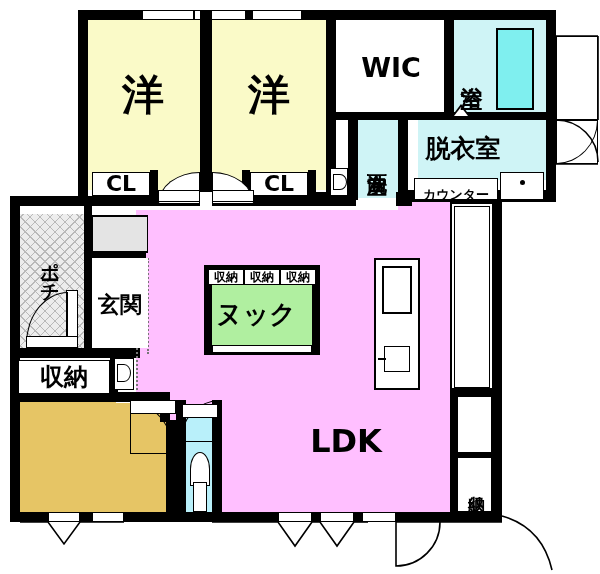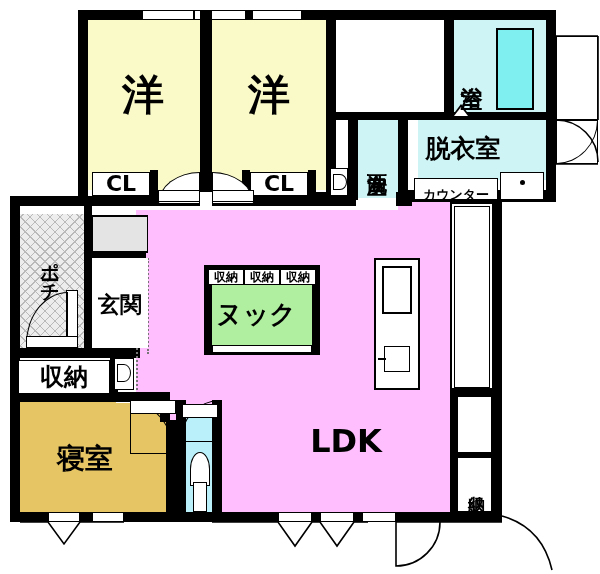--- a/index.html
+++ b/index.html
@@ -238,41 +238,41 @@
       <line x1="598" y1="36" x2="598" y2="120"></line>
       <path d="M556,120 A42,42 0 0,1 598,162"></path>
       <line x1="556" y1="164" x2="598" y2="164"></line>
     </g>
   </svg>
 
   <div class="label" style="left:86px;top:70px;width:114px;height:50px;font-size:42px;">洋</div>
 
   <div class="label" style="left:212px;top:70px;width:114px;height:50px;font-size:42px;">洋</div>
 
+  <div class="label" style="left:336px;top:50px;width:110px;height:34px;font-size:27px;">WIC</div>
 
   <div class="label vlabel" style="left:452px;top:30px;width:40px;height:78px;font-size:22px;line-height:1.05;">浴室</div>
 
   <div class="label vlabel" style="left:356px;top:120px;width:42px;height:78px;font-size:20px;line-height:1.05;">洗面室</div>
 
   <div class="label" style="left:418px;top:130px;width:90px;height:36px;font-size:25px;">脱衣室</div>
 
   <div class="label" style="left:414px;top:180px;width:84px;height:28px;font-size:13px;">カウンター</div>
 
   <div class="label" style="left:92px;top:172px;width:58px;height:24px;font-size:22px;">CL</div>
 
   <div class="label" style="left:250px;top:172px;width:58px;height:24px;font-size:22px;">CL</div>
 
 
   <div class="label vlabel" style="left:32px;top:220px;width:36px;height:100px;font-size:19px;line-height:1.05;">ポーチ</div>
 
   <div class="label" style="left:92px;top:288px;width:56px;height:34px;font-size:22px;">玄関</div>
 
   <div class="label" style="left:18px;top:360px;width:92px;height:34px;font-size:24px;">収納</div>
 
-  <div class="label" style="left:30px;top:440px;width:110px;height:38px;font-size:28px;">寝室</div>
 
   <div class="label" style="left:212px;top:296px;width:88px;height:36px;font-size:26px;">ヌック</div>
 
   <div class="label" style="left:208px;top:269px;width:36px;height:16px;font-size:12px;">収納</div>
   <div class="label" style="left:244px;top:269px;width:36px;height:16px;font-size:12px;">収納</div>
   <div class="label" style="left:280px;top:269px;width:36px;height:16px;font-size:12px;">収納</div>
 
   <div class="label" style="left:286px;top:418px;width:120px;height:46px;font-size:32px;">LDK</div>
 
   <div class="label vlabel" style="left:464px;top:452px;width:24px;height:60px;font-size:17px;line-height:1.05;">収納</div>

